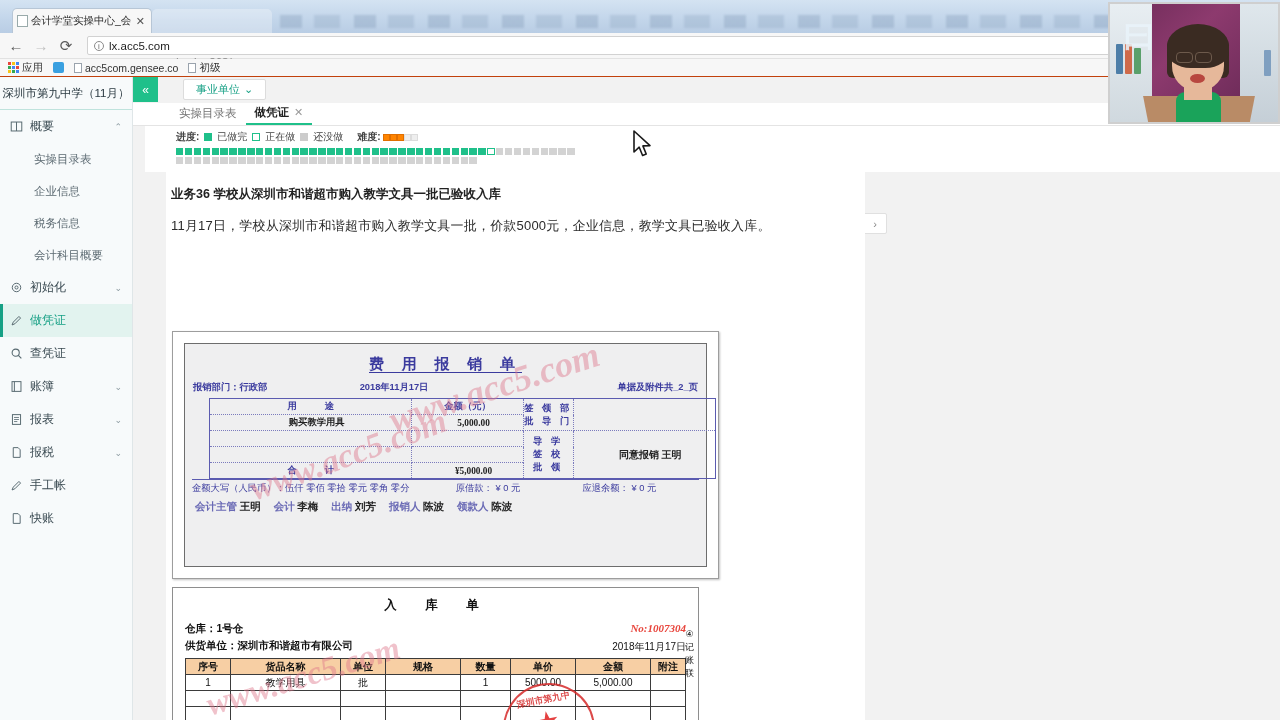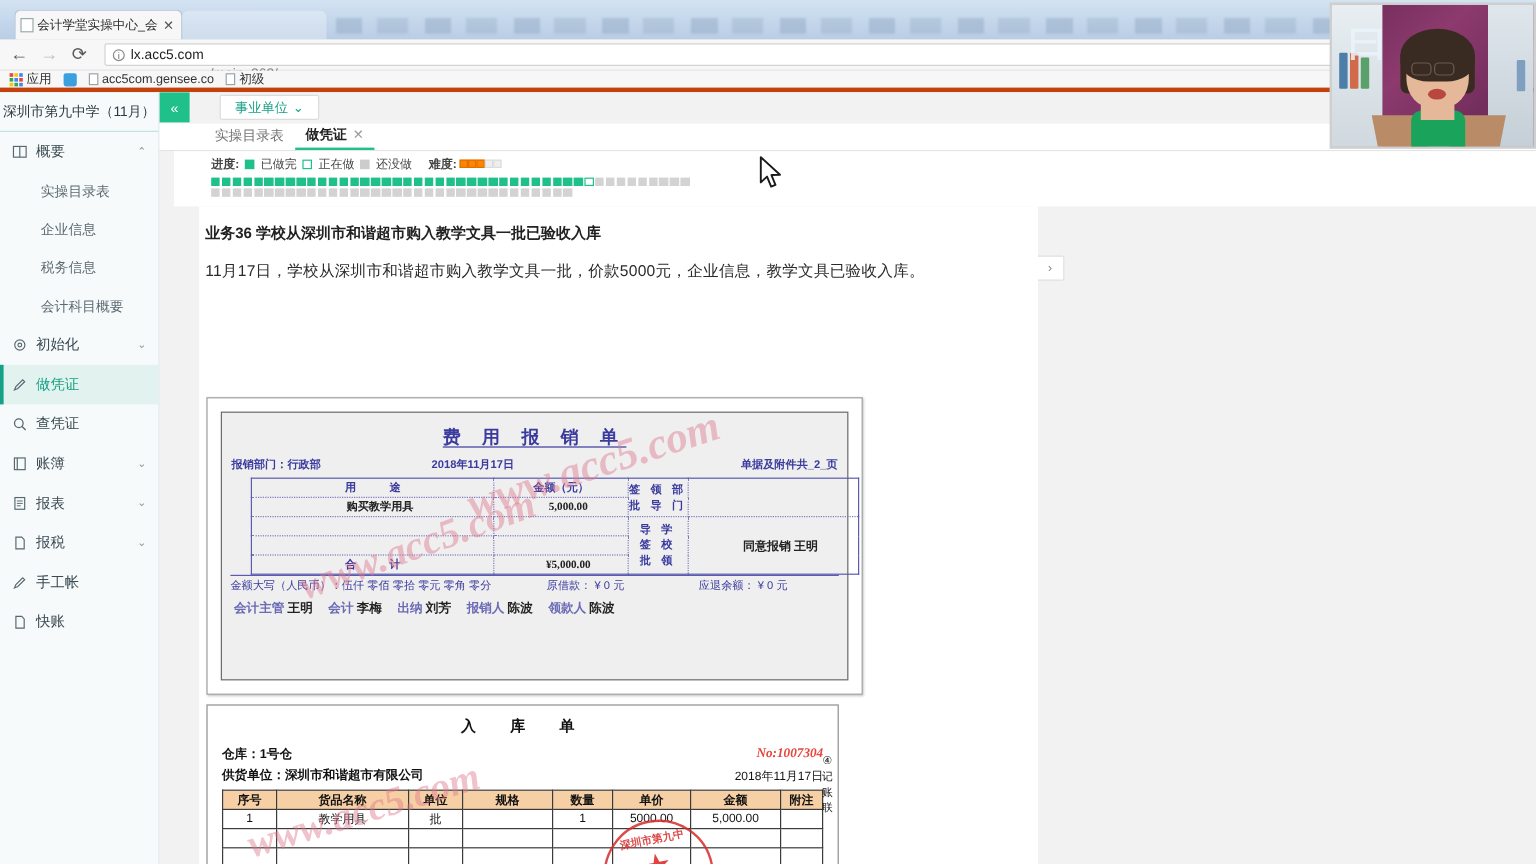--- a/index.html
+++ b/index.html
@@ -56,21 +56,21 @@
   }
   .info-ic {
     width:10px; height:10px; border:1px solid #8b8b8b; border-radius:50%;
     font-size:8px; line-height:9px; text-align:center; color:#6b6b6b; flex:0 0 auto;
   }
   .url-strong { color:#1c1c1c; }
   .url-dim { color:#858585;margin-top:33px; }
 
   .bookmarks {
     position:absolute; left:0; top:59px; width:1280px; height:18px;
-    background:#f7f7f7; border-bottom:4px solid #c2410c;
+    background:#f7f7f7; border-bottom:1px solid #c2410c;
     display:flex; align-items:center; padding-left:8px; gap:10px; font-size:10.5px; color:#333;
   }
   .bm { display:flex; align-items:center; gap:3px; cursor:pointer; }
   .bm .page-ic { width:8px; height:10px; border:1px solid #9aa3ad; background:#fff; }
   .apps-grid { display:grid; grid-template-columns:repeat(3,3px); gap:1px; }
   .apps-grid i { width:3px; height:3px; display:block; }
   .apps-grid i:nth-child(1){background:#e8453c} .apps-grid i:nth-child(2){background:#f5c518}
   .apps-grid i:nth-child(3){background:#4285f4} .apps-grid i:nth-child(4){background:#34a853}
   .apps-grid i:nth-child(5){background:#4285f4} .apps-grid i:nth-child(6){background:#e8453c}
   .apps-grid i:nth-child(7){background:#f5c518} .apps-grid i:nth-child(8){background:#34a853}

